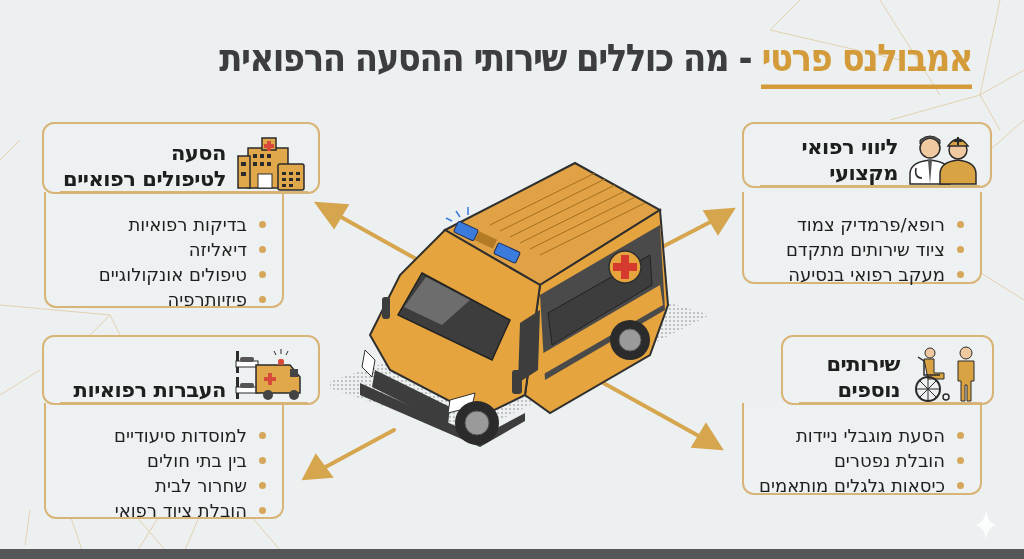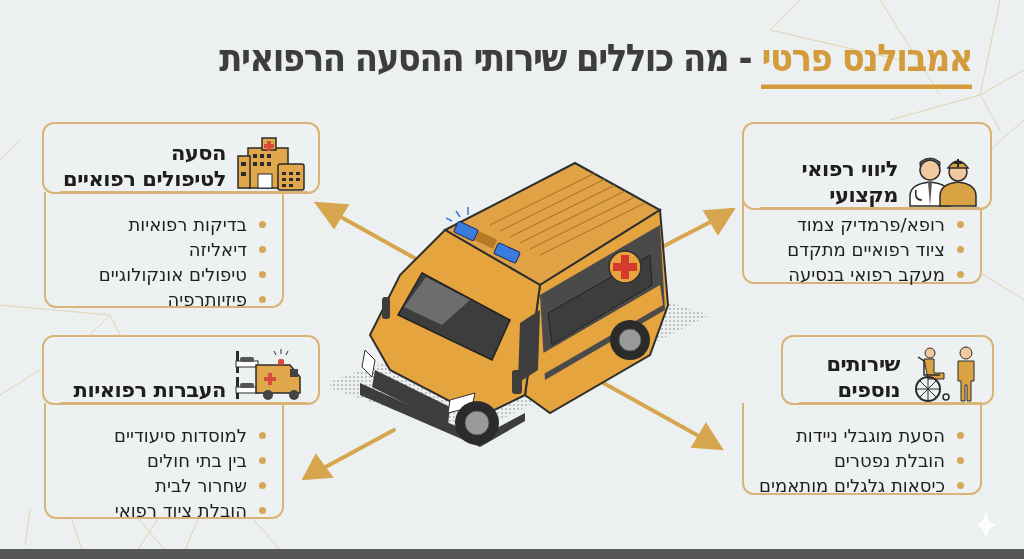--- a/index.html
+++ b/index.html
@@ -225,21 +225,21 @@
         </li>
       <li>
           <span class="bullet"></span>
           <span>פיזיותרפיה</span>
         </li>
     </ul>
   </div>
 </div>
 
 <div class="card" style="left:742px; top:122px; width:250px; height:162px;">
-  <div class="card-head" style="width:250px; height:88px;">
+  <div class="card-head" style="width:250px; height:66px;">
     <svg class="icon" viewBox="0 0 74 58">
       <circle cx="24" cy="20" r="10" fill="#f0c9a0" stroke="#2b2b2b" stroke-width="1.5"></circle>
       <path d="M14 16 q10 -12 20 0 v-4 q-10 -8 -20 0z" fill="#555" stroke="#2b2b2b"></path>
       <path d="M4 56 v-10 q0 -12 20 -14 q20 2 20 14 v10z" fill="#fff" stroke="#2b2b2b" stroke-width="1.5"></path>
       <path d="M22 32 l2 24 l2 -24z" fill="#555"></path>
       <path d="M10 40 q-2 10 6 10" stroke="#2b2b2b" fill="none" stroke-width="1.5"></path>
       <circle cx="52" cy="22" r="9" fill="#f0c9a0" stroke="#2b2b2b" stroke-width="1.5"></circle>
       <path d="M42 18 q10 -14 20 0z" fill="#d9a243" stroke="#2b2b2b" stroke-width="1.5"></path>
       <path d="M51 9h2v3h3v2h-3v3h-2v-3h-3v-2h3z" fill="#2b2b2b"></path>
       <path d="M34 56 v-10 q0 -12 18 -14 q18 2 18 14 v10z" fill="#d9a243" stroke="#2b2b2b" stroke-width="1.5"></path>
@@ -251,21 +251,21 @@
     <div class="divider"></div>
   </div>
   <div class="card-body" style="top:70px; right:10px; width:240px; height:92px;">
     <ul>
       <li>
           <span class="bullet"></span>
           <span>רופא/פרמדיק צמוד</span>
         </li>
       <li>
           <span class="bullet"></span>
-          <span>ציוד רפואיים מתקדם</span>
+          <span>ציוד שירותים מתקדם</span>
         </li>
       <li>
           <span class="bullet"></span>
           <span>מעקב רפואי בנסיעה</span>
         </li>
     </ul>
   </div>
 </div>
 
 <div class="card" style="left:42px; top:335px; width:278px; height:184px;">

